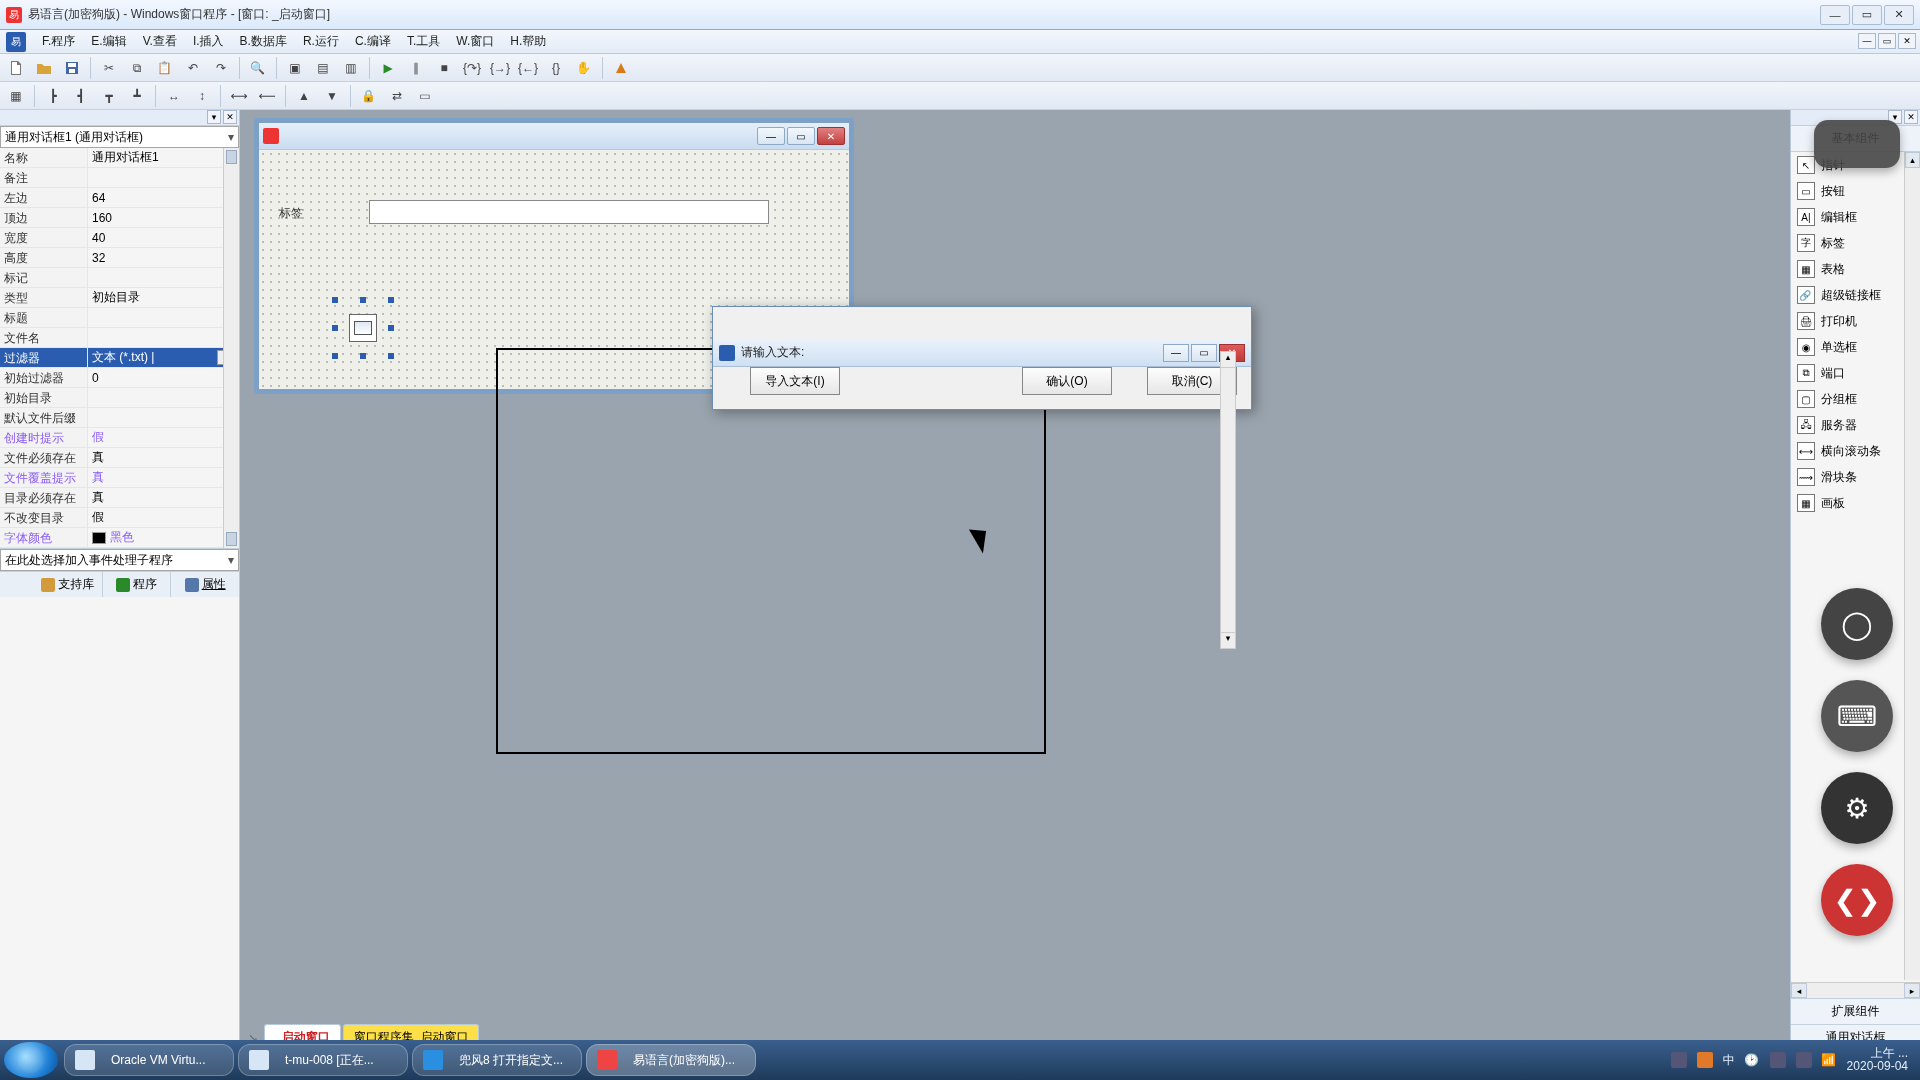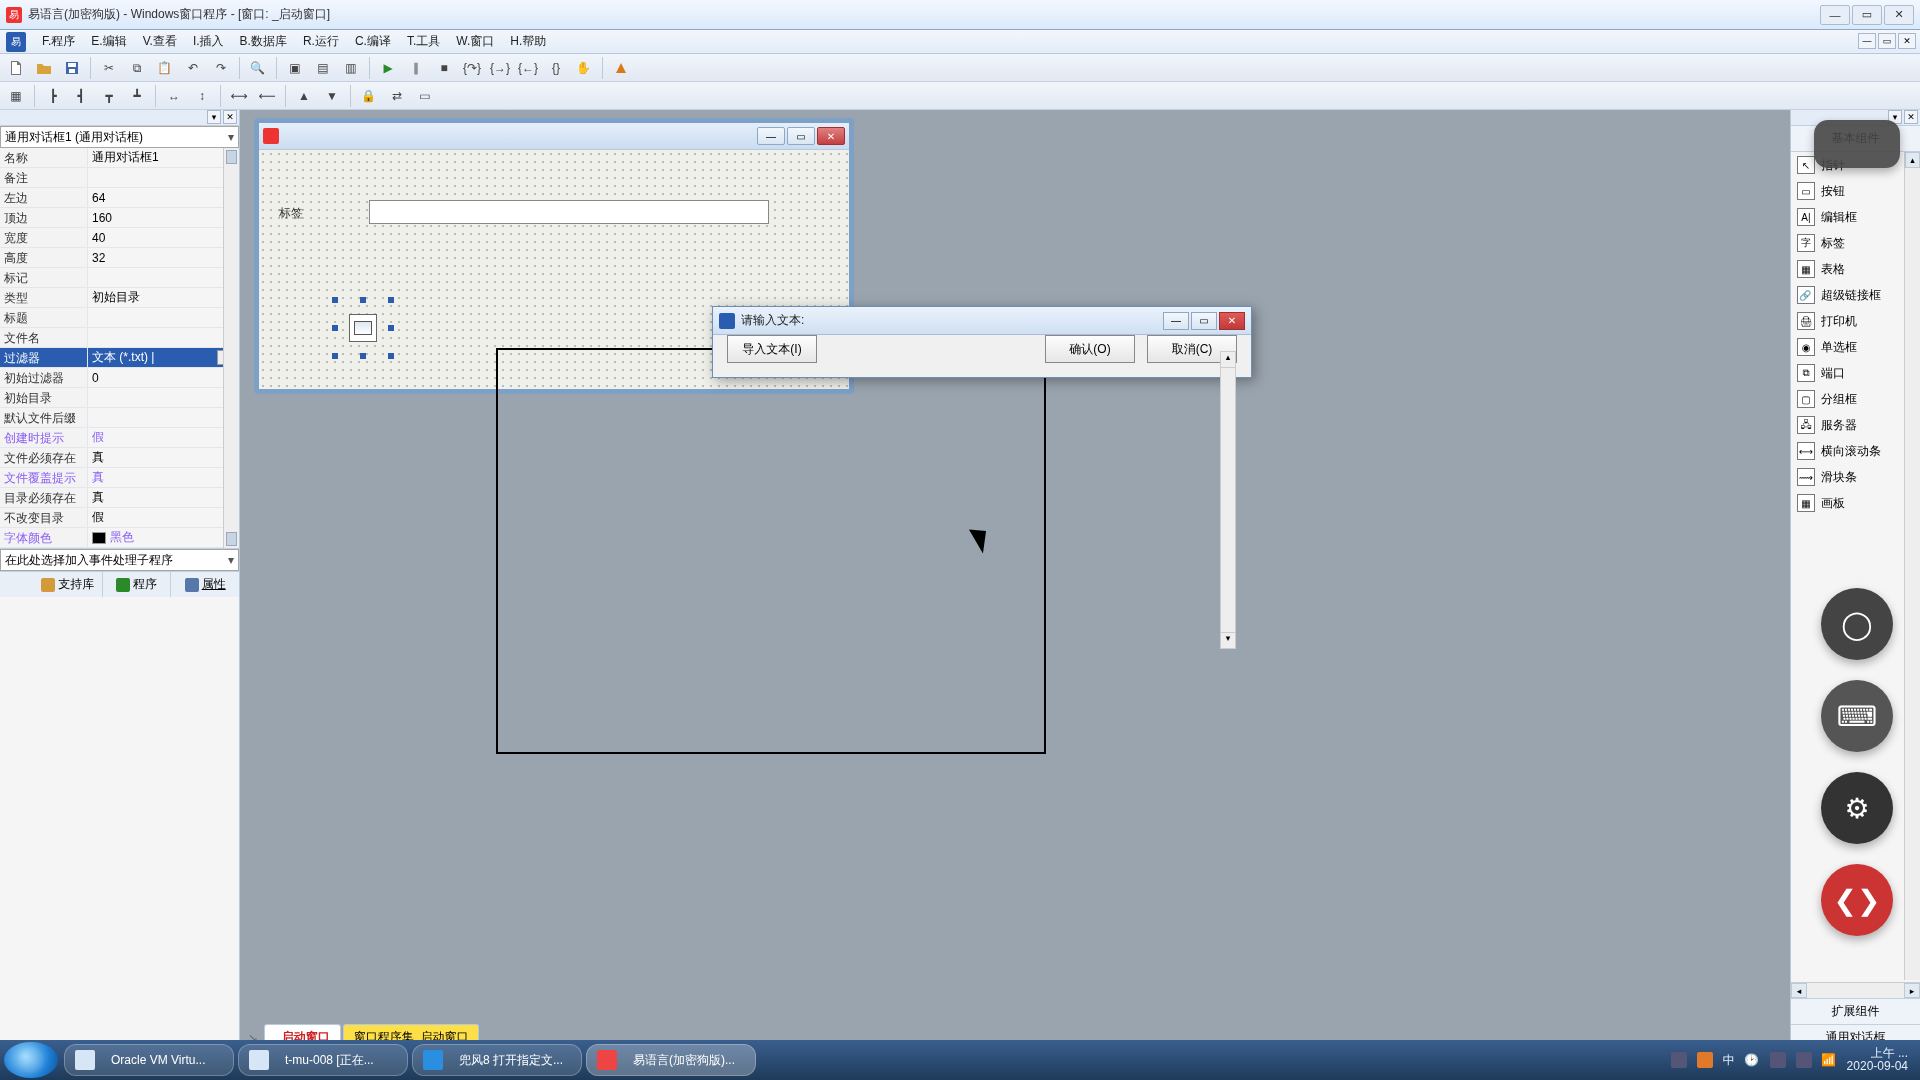--- a/index.html
+++ b/index.html
@@ -90,34 +90,34 @@
 .comp-sel .h6{left:-3px;bottom:-3px}.comp-sel .h7{left:50%;bottom:-3px;margin-left:-3px}.comp-sel .h8{right:-3px;bottom:-3px}
 .comp-sel .inner{position:absolute;left:14px;top:14px;width:28px;height:28px;background:#fff;border:1px solid #666;display:flex;align-items:center;justify-content:center;}
 .comp-sel .inner .dlgic{width:18px;height:14px;border:1px solid #555;background:linear-gradient(#dde6f2,#fff);}
 
 .center-tabs{ position:absolute; left:8px; bottom:0; height:24px; display:flex;align-items:flex-end;}
 .center-tabs .ct{ padding: 4px 10px; background:#fde047; border:1px solid #b9c9dc; border-bottom:none; margin-right:2px; border-radius:3px 3px 0 0;}
 .center-tabs .ct.on{ background:#fff; color:#c22; font-weight:bold;}
 
 
 .modal{ position:absolute; left:472px; top:196px; width:540px; background:#f0f0f0; border:1px solid #6a8fb7; box-shadow: 3px 3px 12px rgba(0,0,0,.35);}
-.modal .mtb{ height:28px; background:linear-gradient(#eaf2fb,#cfe0f2); display:flex;align-items:center;padding:0 6px; border-bottom:1px solid #a9bed6;}
+.modal .mtb{ height:28px; background:linear-gradient(#eaf2fb,#cfe0f2); display:flex;align-items:center;padding:0 6px; border-bottom:1px solid #a9bed6;margin-top:32px;}
 .modal .mic{width:16px;height:16px;background:#2a5db0;border-radius:2px;margin-right:6px;}
 .modal .mtt{flex:1;color:#222;}
 .modal .mbtns{display:flex;gap:2px;}
 .modal .mbtn{width:26px;height:18px;border:1px solid #8fa9c5;background:linear-gradient(#f2f7fc,#d9e6f3);display:flex;align-items:center;justify-content:center;font-size:10px;}
 .modal .mbtn.cl{background:linear-gradient(#e05a5a,#c13a3a);color:#fff;border-color:#a03030;}
 .modal .mbody{ padding:14px; }
 .modal textarea{ width:100%; height:300px; border:1px solid #888; background:#fff; resize:none; padding:4px; font-family: SimSun, monospace;}
 .modal .sb2{position:absolute; right:15px; top:44px; width:16px; height:298px; background:#eee; border:1px solid #ccc;}
 .modal .sb2 span{display:block;height:16px;border-bottom:1px solid #ccc;text-align:center;font-size:9px;}
 .modal .sb2 .dn{position:absolute;bottom:0;left:0;right:0;border-top:1px solid #ccc;border-bottom:none;}
 .modal .mfoot{ display:flex; padding: 0 14px 14px; gap:12px;}
 .modal .mfoot .sp{flex:1;}
-.modal .bbtn{ min-width:90px; height:28px; border:1px solid #888; background:linear-gradient(#fdfdfd,#e6e6e6); display:flex;align-items:center;justify-content:center;}
+.modal .bbtn{ min-width:90px; height:28px; border:1px solid #888; background:linear-gradient(#fdfdfd,#e6e6e6); display:flex;align-items:center;justify-content:center;margin-left:23px;}
 
 .sel-rect{ position:absolute; left:256px; top:238px; width:550px; height:406px; border:2px solid #000; pointer-events:none;}
 
 
 .tabstrip{ height:26px; background:#e9eff7; border-top:1px solid #b9c9dc; display:flex; align-items:center; padding:0 4px;}
 .tabstrip .xb{width:16px;height:16px;border:1px solid #a8b9ce;background:#f1f5fb;display:flex;align-items:center;justify-content:center;font-size:9px;margin-right:6px;}
 .tabstrip .tb{display:flex;align-items:center;gap:4px;padding:3px 8px;border-right:1px solid #c3d0de;}
 .tabstrip .tic{width:14px;height:14px;}
 .output{ height:150px; background:#fff; border-top:1px solid #b9c9dc; padding:4px 10px; overflow:hidden; line-height:1.35; color:#222; white-space:pre;}
 

